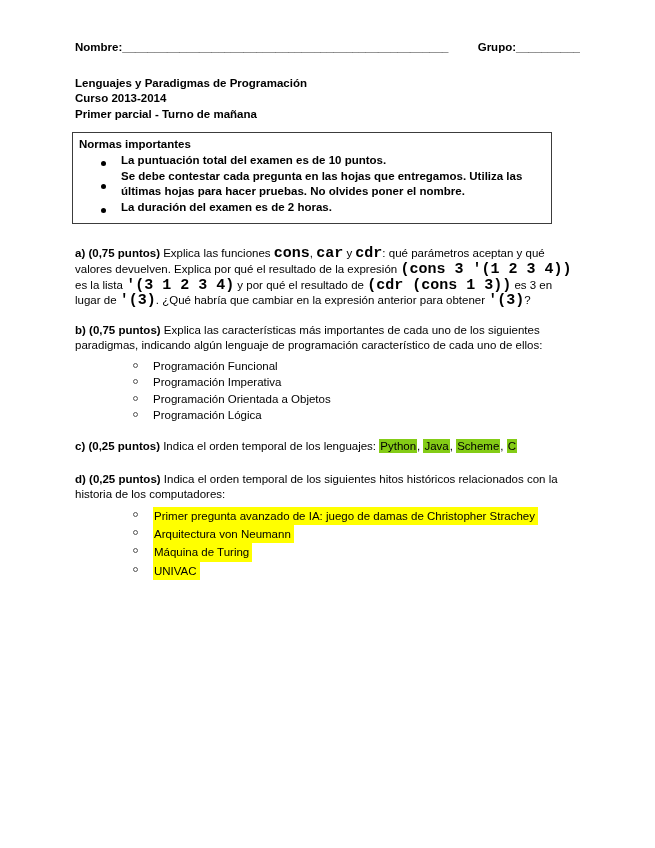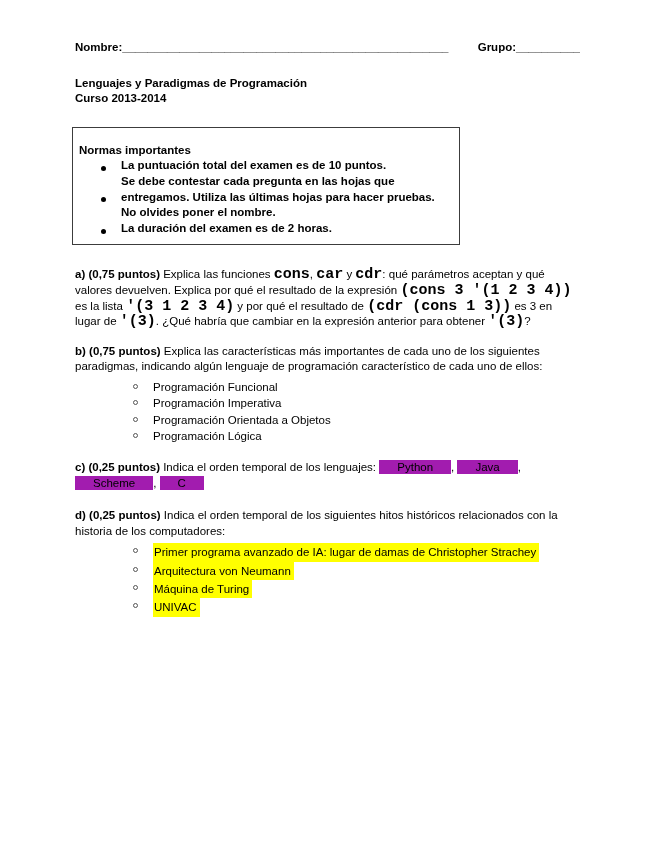--- a/index.html
+++ b/index.html
@@ -29,26 +29,26 @@
   }
   .uline { letter-spacing: 0; }
   .group-wrap { margin-left: auto; }
 
   
   .title-block { margin-top: 20px; font-weight: bold; }
   .title-block div { white-space: nowrap; }
 
   
   .rules-box {
-    margin-top: 20px;
+    margin-top: 10px;
     margin-left: -3px;
-    width: 388px;
+    width: 480px;
     box-sizing: border-box;
     border: 1px solid #3c3c3c;
-    padding: 15px 6px 8px 6px;
+    padding: 4px 6px 8px 6px;
     font-weight: bold;
   }
   .rule {
     display: flex;
     padding-left: 22px;
     align-items: center;
   }
   .rule-bullet {
     flex: 0 0 20px;
     padding-top: 5px;
@@ -74,21 +74,21 @@
   .para { margin: 0; margin-top: 14px; }
   .para-a { margin-top: 22px; }
 
   .seg-n { font-weight: normal; }
   .seg-b { font-weight: bold; }
   .seg-c {
     font-family: "Liberation Mono", monospace;
     font-weight: bold;
     font-size: 15px;
   }
-  .seg-hl { background: #a21caf; padding: 1px 18px; }
+  .seg-hl { background: #84cc16; padding: 1px 1px; }
 
   
   .circle-list {
     list-style: none;
     margin: 4px 0 0 0;
     padding: 0 0 0 58px;
   }
   .circle-list li {
     display: flex;
     align-items: flex-start;
@@ -117,20 +117,21 @@
 
   <div class="header-row">
     <span>Nombre:</span>
       <span class="uline">___________________________________________________</span>
     <span class="group-wrap"><span>Grupo:</span><span class="uline">__________</span></span>
   </div>
 
   <div class="title-block">
     <div>Lenguajes y Paradigmas de Programación</div>
     <div>Curso 2013-2014</div>
+    <div>Primer parcial - Turno de mañana</div>
   </div>
 
   <div class="rules-box">
     <div>Normas importantes</div>
     <div class="rule">
       <span class="rule-bullet"></span>
       <span class="rule-text">La puntuación total del examen es de 10 puntos.</span>
     </div>
     <div class="rule">
       <span class="rule-bullet"></span>
@@ -166,21 +167,21 @@
     </li>
   </ul>
 
   <p class="para" style="margin-top:16px"><span class="seg-b">c) (0,25 puntos)</span><span class="seg-n"> Indica el orden temporal de los lenguajes: </span><span class="seg-hl">Python</span><span class="seg-n">, </span><span class="seg-hl">Java</span><span class="seg-n">, </span><span class="seg-hl">Scheme</span><span class="seg-n">, </span><span class="seg-hl">C</span></p>
 
   <p class="para" style="margin-top:17px"><span class="seg-b">d) (0,25 puntos)</span><span class="seg-n"> Indica el orden temporal de los siguientes hitos históricos relacionados con la historia de los computadores:</span></p>
 
   <ul class="circle-list">
     <li>
       <span class="cbullet"></span>
-      <span class="li-text hl-item">Primer programa avanzado de IA: lugar de damas de Christopher Strachey</span>
+      <span class="li-text hl-item">Primer pregunta avanzado de IA: juego de damas de Christopher Strachey</span>
     </li>
     <li>
       <span class="cbullet"></span>
       <span class="li-text hl-item">Arquitectura von Neumann</span>
     </li>
     <li>
       <span class="cbullet"></span>
       <span class="li-text hl-item">Máquina de Turing</span>
     </li>
     <li>

